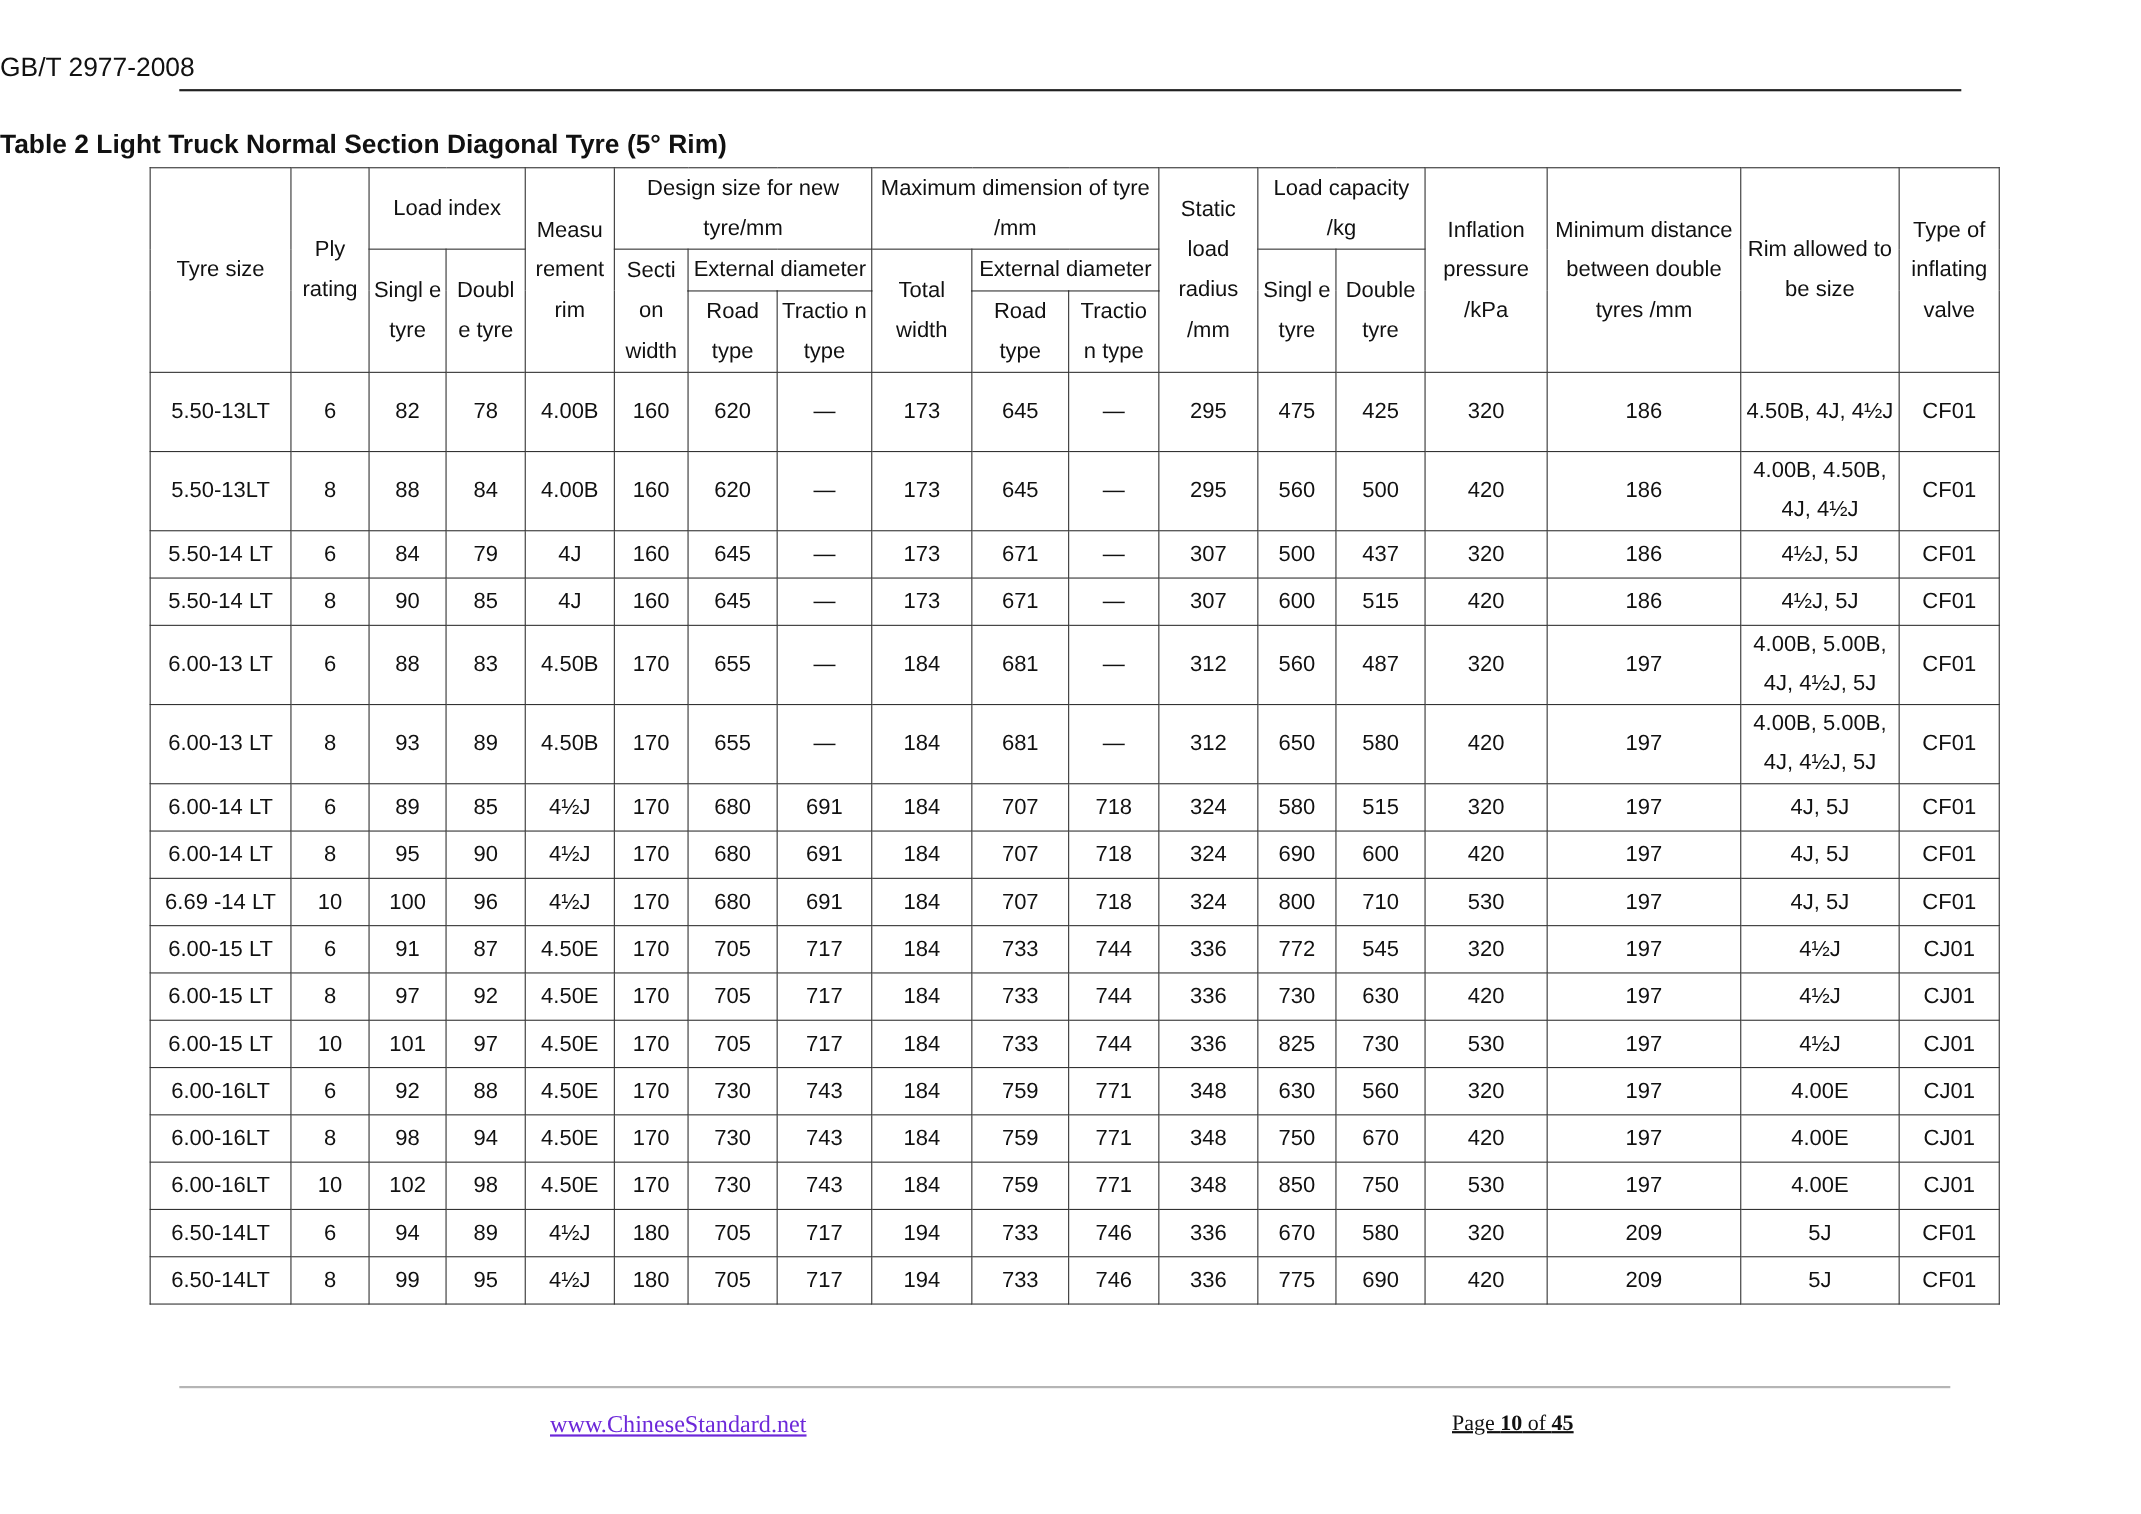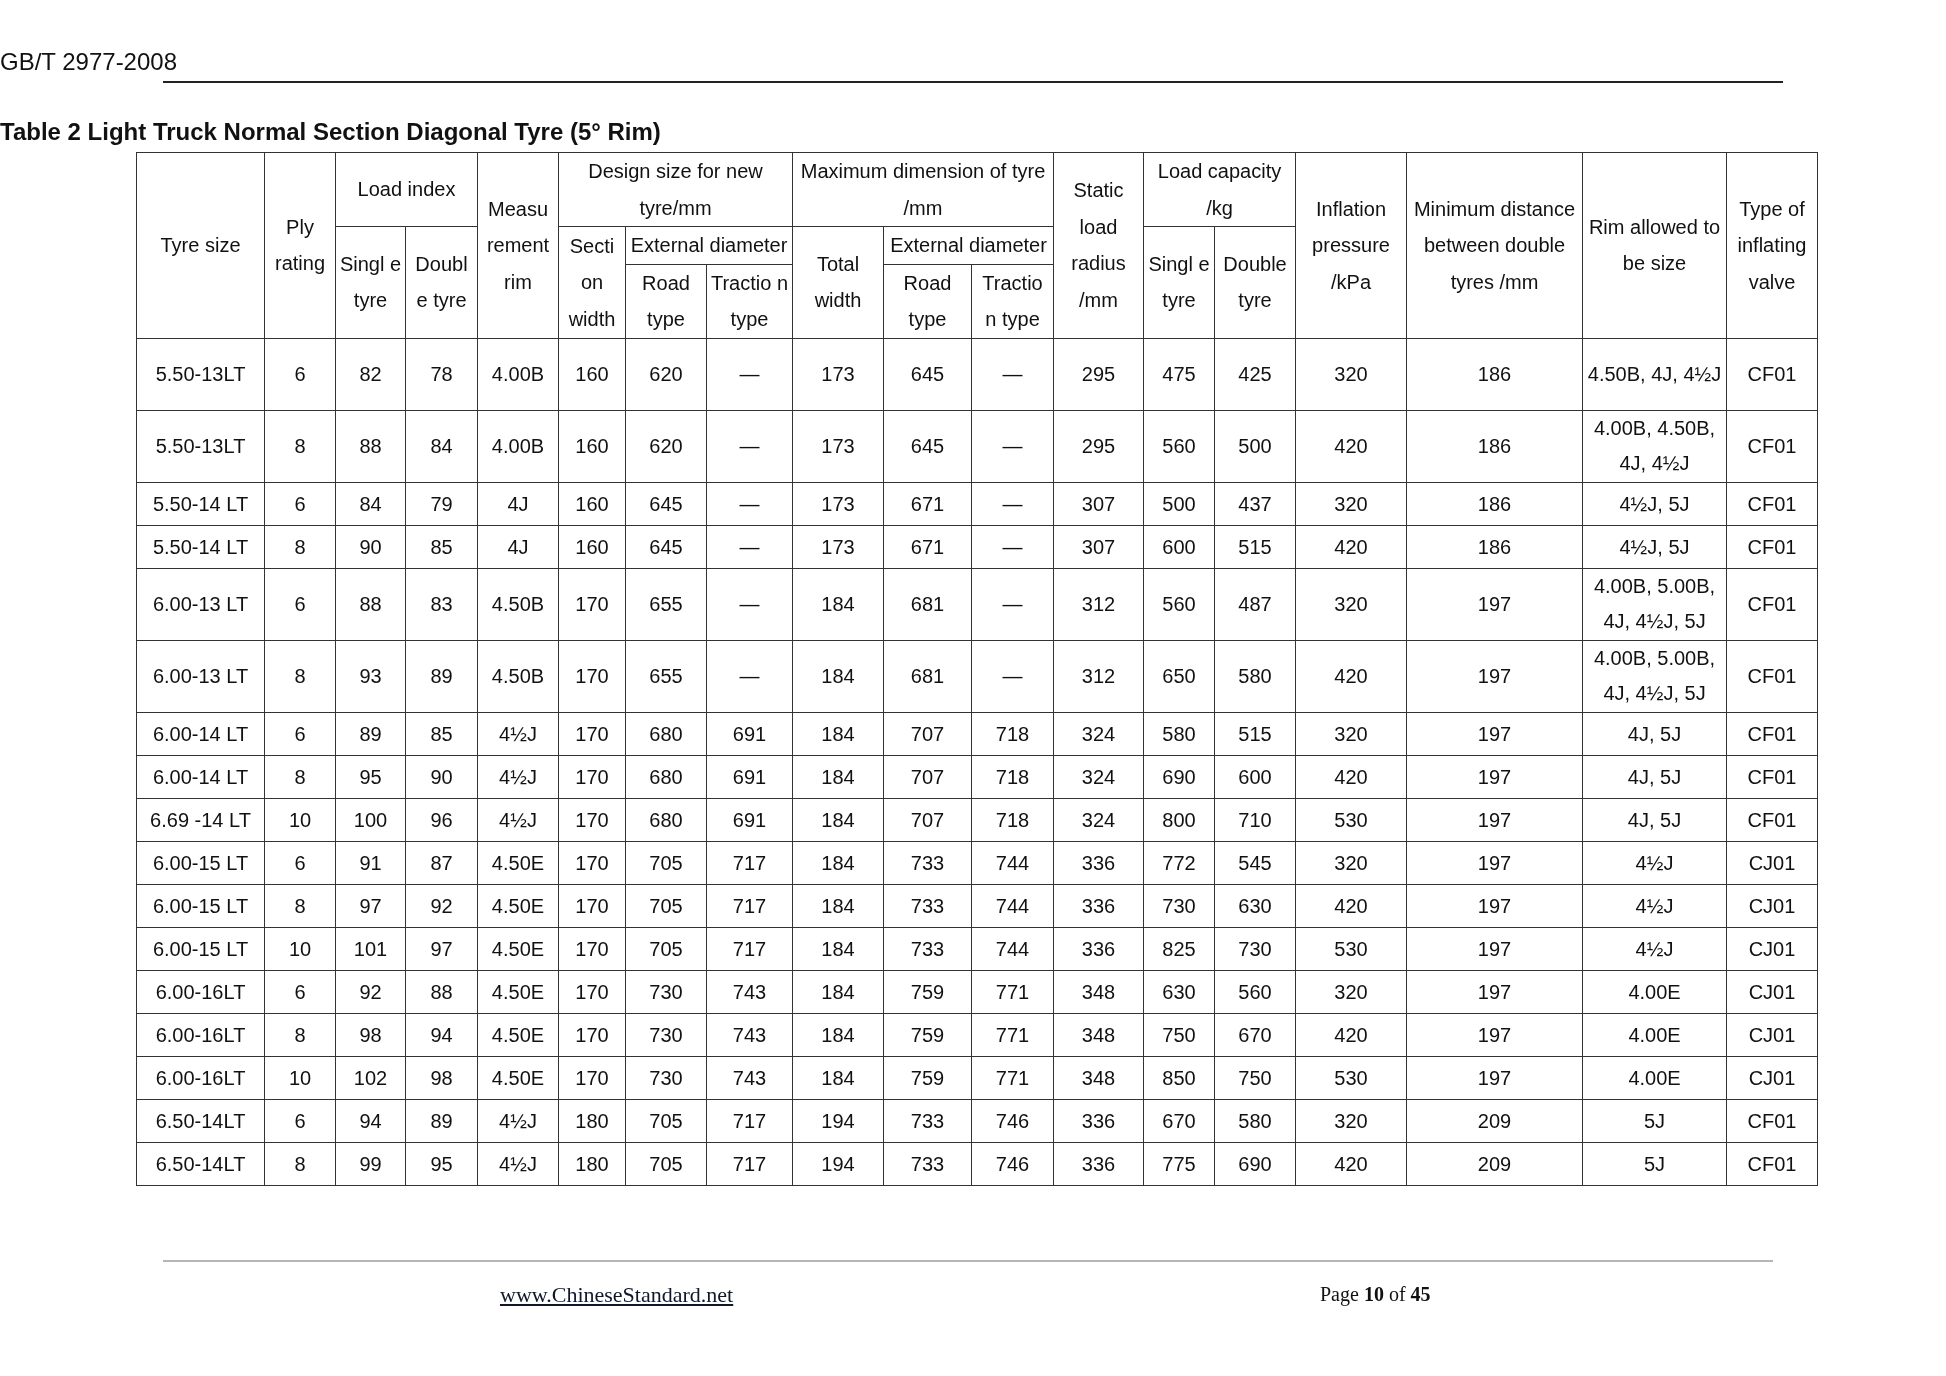--- a/index.html
+++ b/index.html
@@ -13,23 +13,23 @@
   table.spec { position:absolute; left:136px; top:152px; width:1675px;
                border-collapse:collapse; table-layout:fixed; font-size:20px; }
   table.spec td, table.spec th { border:1.5px solid #333; text-align:center; vertical-align:middle;
                padding:0 2px; font-weight:normal; line-height:36px; }
   table.spec thead th { line-height:36.5px; }
   table.spec thead tr:last-child th { border-bottom:2.5px solid #333; }
   tr.tall td { height:71px; line-height:35px; }
   tr.short td { height:42px; }
   .footer-rule { position:absolute; left:163px; width:1610px; top:1260px; height:2px; background:#b5b5b5; }
   .footer-link { position:absolute; left:500px; top:1282px; font-family:"Liberation Serif", serif;
-                 font-size:22px; color:#0f172a; text-decoration:underline; }
+                 font-size:22px; color:#6d28d9; text-decoration:underline; }
   .footer-page { position:absolute; left:1320px; top:1283px; font-family:"Liberation Serif", serif;
-                 font-size:20px; color:#111; }
+                 font-size:20px; color:#111;text-decoration:underline; }
   .footer-page b { font-weight:bold; }
 </style>
 </head>
 <body>
 
 <div class="doc-header">GB/T 2977-2008</div>
 <div class="header-rule"></div>
 <div class="table-title">Table 2    Light Truck Normal Section Diagonal Tyre (5° Rim)</div>
 
 <table class="spec">

